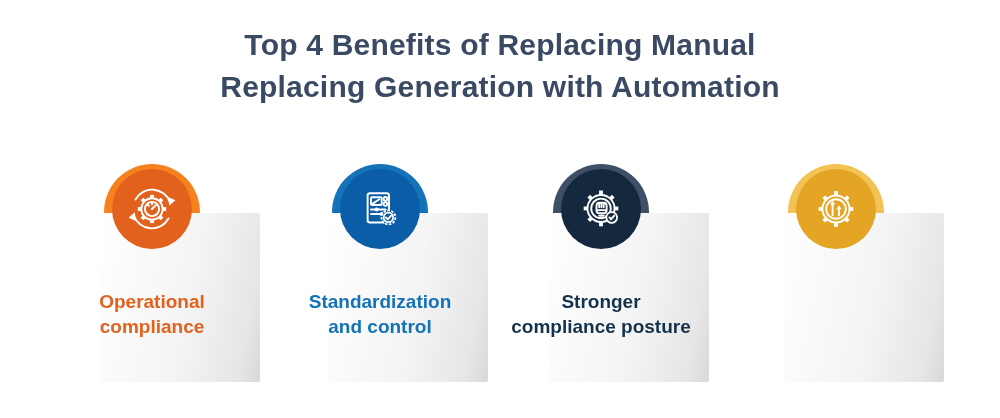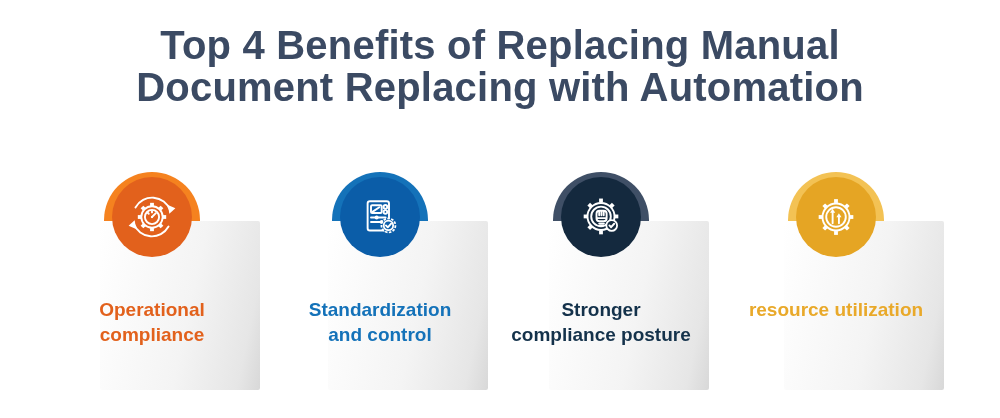--- a/index.html
+++ b/index.html
@@ -2,23 +2,23 @@
 <html><head>
 <meta charset="utf-8">
 <style>
   html,body{margin:0;padding:0;background:#ffffff;}
   .canvas{
     position:relative;width:1000px;height:418px;background:#ffffff;overflow:hidden;
     font-family:"Liberation Sans",sans-serif;
   }
   .title{
     position:absolute;top:24px;left:0;width:1000px;text-align:center;
-    font-size:40px;font-weight:700;line-height:42px;letter-spacing:.2px;color:#3B4A63;
+    font-size:30px;font-weight:700;line-height:42px;letter-spacing:.2px;color:#3B4A63;
   }
-  .col{position:absolute;top:172px;width:160px;height:225px;}
+  .col{position:absolute;top:164px;width:160px;height:225px;}
   .card-bg{
     position:absolute;top:49px;left:0;width:160px;height:169px;border-radius:2px;
     background:linear-gradient(102deg,#ffffff 0%,#f4f4f4 55%,#e6e6e6 88%,#d8d8d8 100%);
   }
   .arch{
     position:absolute;top:0;left:4px;width:96px;height:49px;
     border-radius:48px 48px 0 0;background:var(--arch);
   }
   .bubble{
     position:absolute;top:5px;left:12px;width:80px;height:80px;border-radius:50%;
@@ -35,21 +35,21 @@
   .fillw{fill:#fff;stroke:none;}
   .mask{fill:var(--circle);stroke:#fff;stroke-width:1.6;}
 </style>
 </head>
 <body>
 
 <div class="canvas">
 
   <div class="title" style="color: rgb(59, 74, 99);">
     <div>Top 4 Benefits of Replacing Manual</div>
-    <div>Document Replacing with Automation</div>
+    <div>Replacing Generation with Automation</div>
   </div>
 
   <div class="col" style="left: 100px; --circle: #E2611C; --arch: #F5821F; --text: #E2611C;">
     <div class="card-bg"></div>
     <div class="arch"></div>
     <div class="bubble">
       <svg viewBox="0 0 48 48">
         <path class="ic" d="M9.3 15.5 A17 17 0 0 1 40.1 18.0"></path>
         <path class="fillw" d="M38.2 13.4 L44.8 16.2 L39.4 21.2 Z"></path>
         <path class="ic" d="M38.7 32.5 A17 17 0 0 1 7.9 30.0"></path>
@@ -154,17 +154,16 @@
         </g>
         <circle class="ic" cx="24" cy="24" r="12"></circle>
         <circle class="ic" cx="24" cy="24" r="8.7" stroke-width="1.4"></circle>
         <path class="ic" d="M21 29.5 V19.5" stroke-width="1.5"></path>
         <path class="fillw" d="M21 16.6 L18.7 20.2 H23.3 Z"></path>
         <path class="ic" d="M26.6 29.5 V23.5" stroke-width="1.5"></path>
         <path class="fillw" d="M26.6 20.6 L24.3 24.2 H28.9 Z"></path>
       </svg>
     </div>
     <div class="label">
-      <div>resource utilization</div>
     </div>
   </div>
 
 </div>
 
 </body></html>

